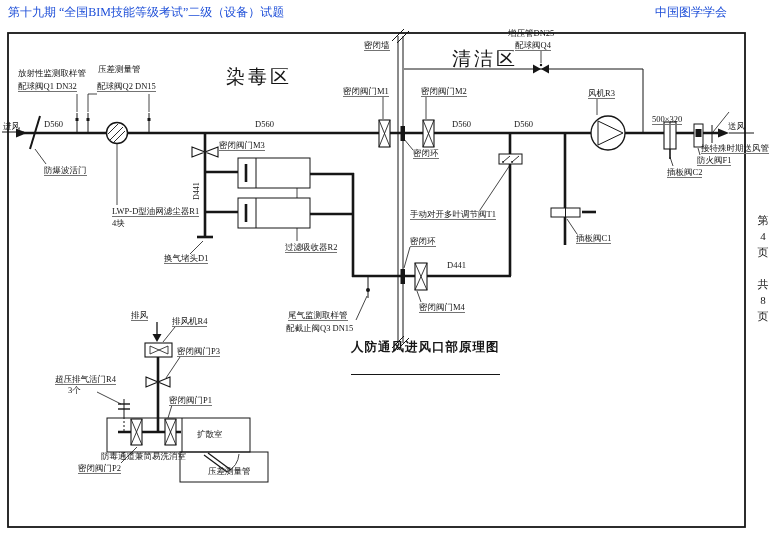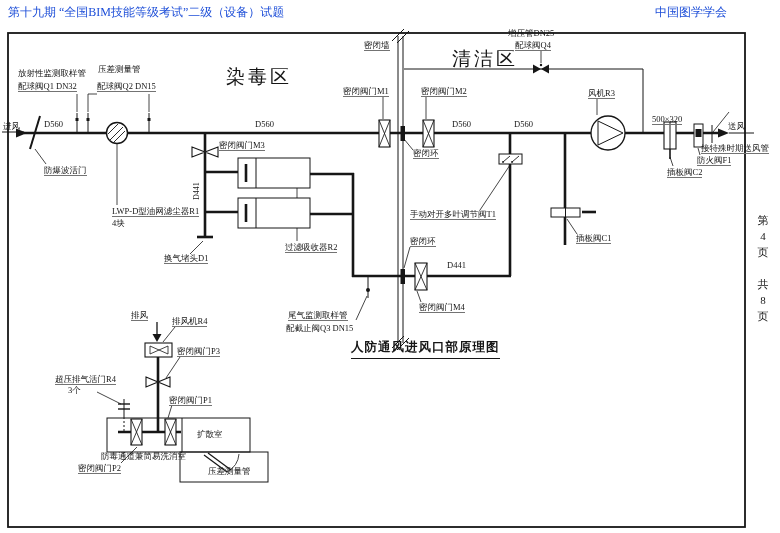--- a/index.html
+++ b/index.html
@@ -4,21 +4,21 @@
 <style>
   html,body{margin:0;padding:0;background:#fff;}
   #canvas{position:relative;width:780px;height:533px;background:#fff;overflow:hidden;
           font-family:"Liberation Serif","DejaVu Serif",serif;color:#161616;}
   #canvas svg{position:absolute;left:0;top:0;}
   .lbl{position:absolute;font-size:8.5px;line-height:10px;white-space:nowrap;color:#161616;}
   .ul{border-bottom:1px solid #737373;padding-bottom:0px;}
   .hdr{position:absolute;font-size:12px;white-space:nowrap;color:#1d4ed8;}
   .zone{position:absolute;font-size:19px;letter-spacing:3px;white-space:nowrap;}
   .title{position:absolute;font-size:12.5px;font-weight:bold;letter-spacing:1px;
-         border-bottom:1.5px solid #161616;padding-bottom:2px;white-space:nowrap;}
+         border-bottom:1.5px solid #161616;padding-bottom:18px;white-space:nowrap;}
   .vrt{position:absolute;font-size:8px;transform-origin:0 0;transform:rotate(-90deg);white-space:nowrap;}
   .margin-col{position:absolute;font-size:11px;line-height:16px;white-space:pre-line;text-align:center;width:14px;}
 </style>
 </head>
 <body>
 
 <div id="canvas">
 
   <span class="hdr" style="left:8px;top:4px;">第十九期 “全国BIM技能等级考试”二级（设备）试题</span>
   <span class="hdr" style="left:655px;top:4px;">中国图学学会</span>

